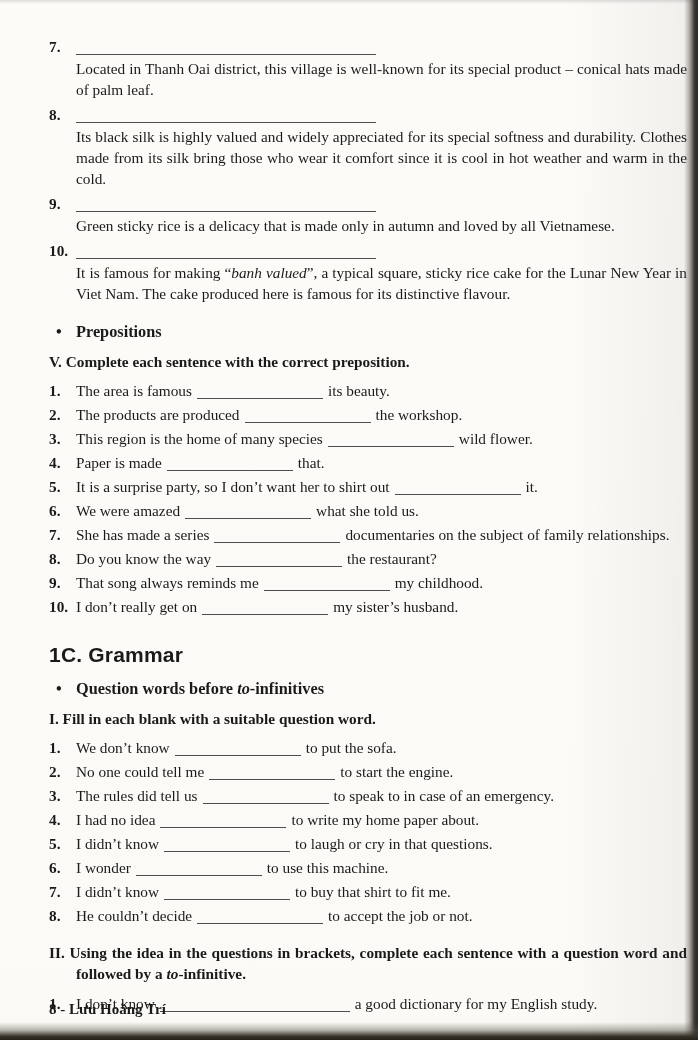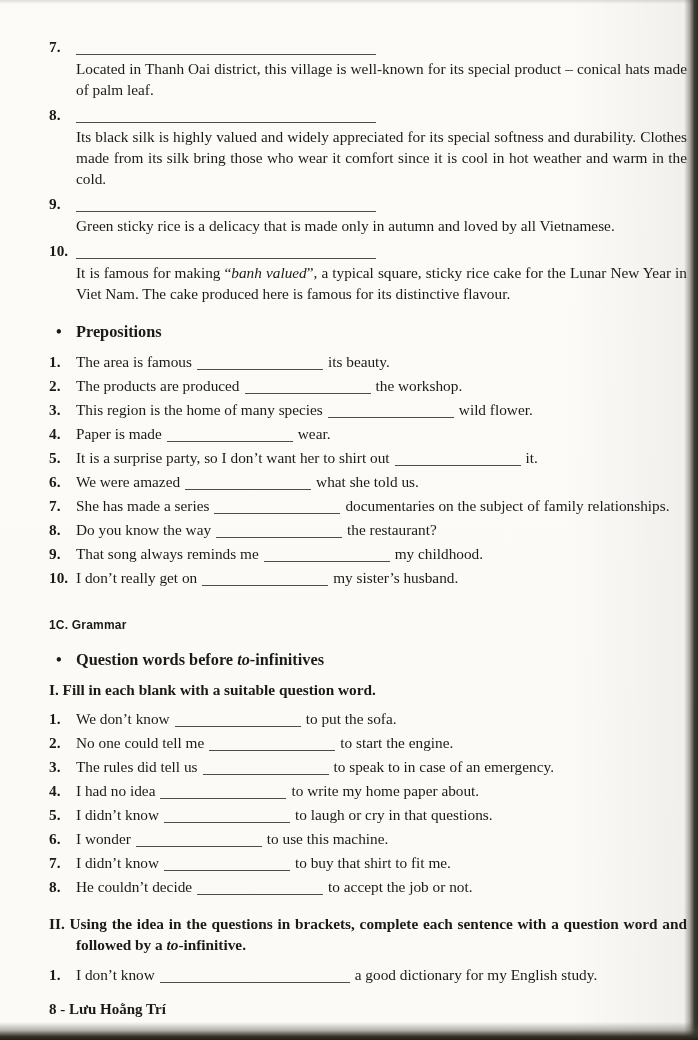--- a/index.html
+++ b/index.html
@@ -50,21 +50,21 @@
   .bullet-head { display:flex; font-weight:bold; font-size:16.3px; margin: 0 0 9px 0; }
   .bullet { flex: 0 0 27px; padding-left: 7px; }
 
   .instruction { font-weight: bold; margin: 0 0 8px 0; }
   .hang { padding-left: 27px; text-indent: -27px; text-align: justify; }
 
   .prep-section { margin-top: 17px; }
   .grammar-section {}
   .grammar-title {
     font-family: "Liberation Sans", "DejaVu Sans", sans-serif;
-    font-size: 12px; font-weight: 700; letter-spacing: 0.2px;
+    font-size: 21px; font-weight: 700; letter-spacing: 0.2px;
     margin: 27px 0 13px 0;
   }
   .gx2 { margin-top: 16px; }
   .gx2 .instruction { margin-bottom: 9px; }
 
   .footer { position:absolute; left:49px; bottom:20px; font-weight:bold; font-size:15px; color:#1a1a1a; }
 </style>
 </head>
 <body>
 
@@ -102,41 +102,42 @@
           </div>
           <p class="desc"><span></span><span>It is famous for making “</span><i>banh valued</i><span>”, a typical square, sticky rice cake for the Lunar New Year in Viet Nam. The cake produced here is famous for its distinctive flavour.</span></p>
         </div>
       </section>
 
     <section class="prep-section">
       <div class="bullet-head">
         <span class="bullet">•</span>
         <span class="bh-text">Prepositions</span>
       </div>
+      <p class="instruction hang">V. Complete each sentence with the correct preposition.</p>
 
       <div>
 
           <div class="q-item">
             <span class="num">1.</span>
             <span class="q-text"><span>The area is famous</span><span class="blank blank-mid"></span><span>its beauty.</span></span>
           </div>
 
           <div class="q-item">
             <span class="num">2.</span>
             <span class="q-text"><span>The products are produced</span><span class="blank blank-mid"></span><span>the workshop.</span></span>
           </div>
 
           <div class="q-item">
             <span class="num">3.</span>
             <span class="q-text"><span>This region is the home of many species</span><span class="blank blank-mid"></span><span>wild flower.</span></span>
           </div>
 
           <div class="q-item">
             <span class="num">4.</span>
-            <span class="q-text"><span>Paper is made</span><span class="blank blank-mid"></span><span>wear.</span></span>
+            <span class="q-text"><span>Paper is made</span><span class="blank blank-mid"></span><span>that.</span></span>
           </div>
 
           <div class="q-item">
             <span class="num">5.</span>
             <span class="q-text"><span>It is a surprise party, so I don’t want her to shirt out</span><span class="blank blank-mid"></span><span>it.</span></span>
           </div>
 
           <div class="q-item">
             <span class="num">6.</span>
             <span class="q-text"><span>We were amazed</span><span class="blank blank-mid"></span><span>what she told us.</span></span>

